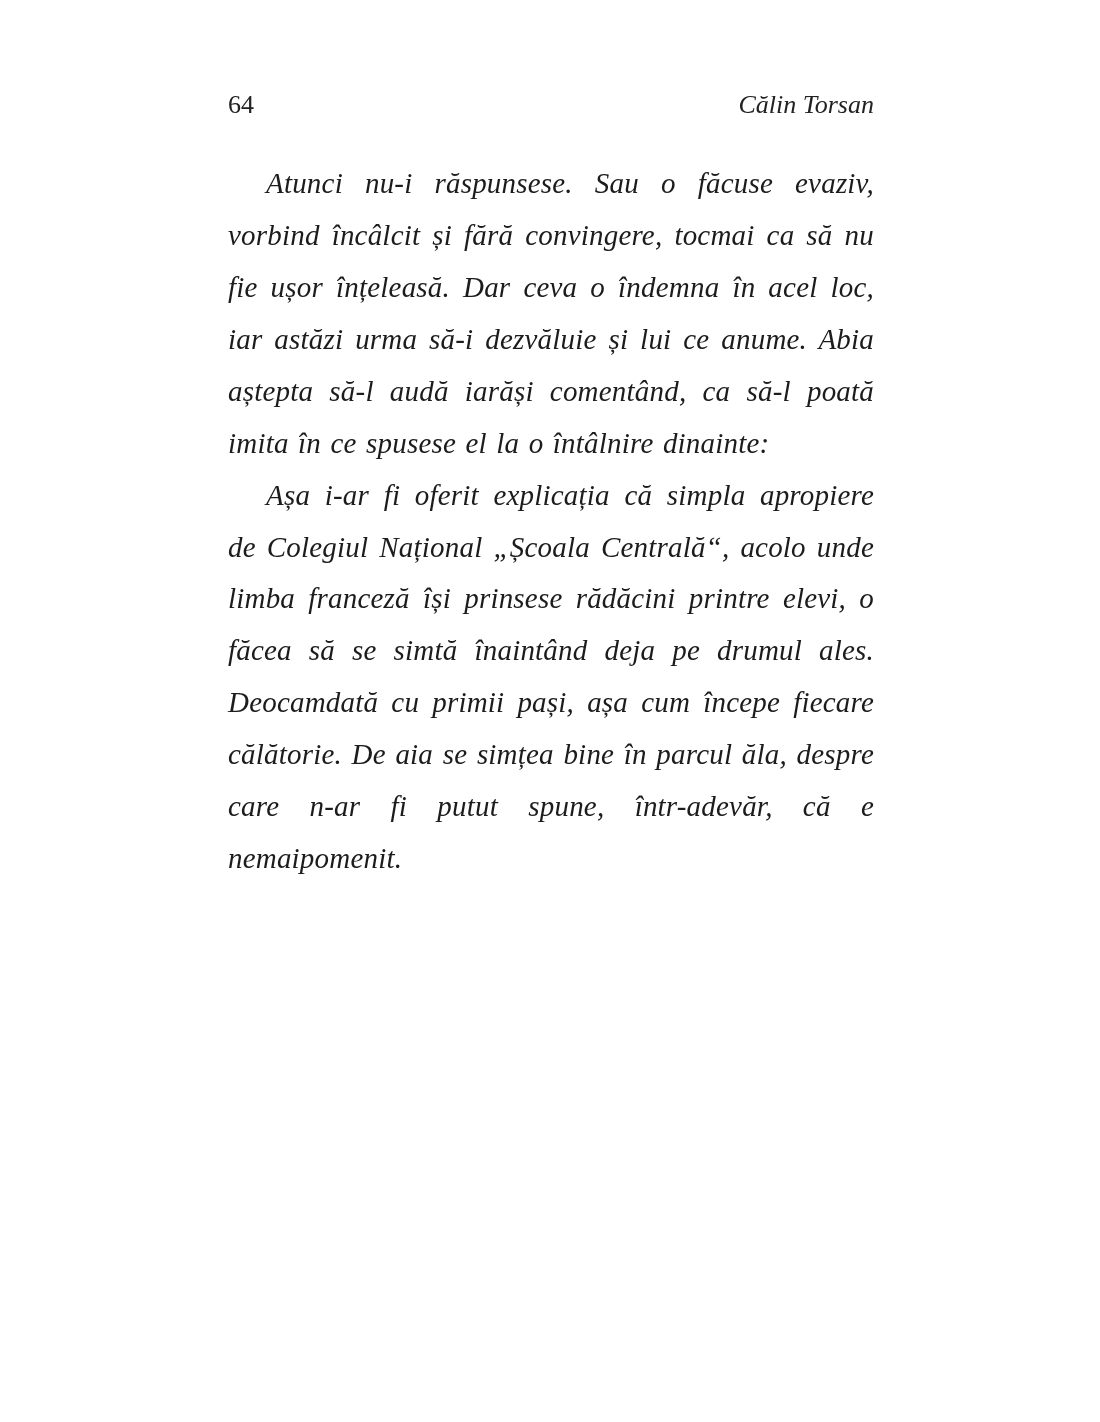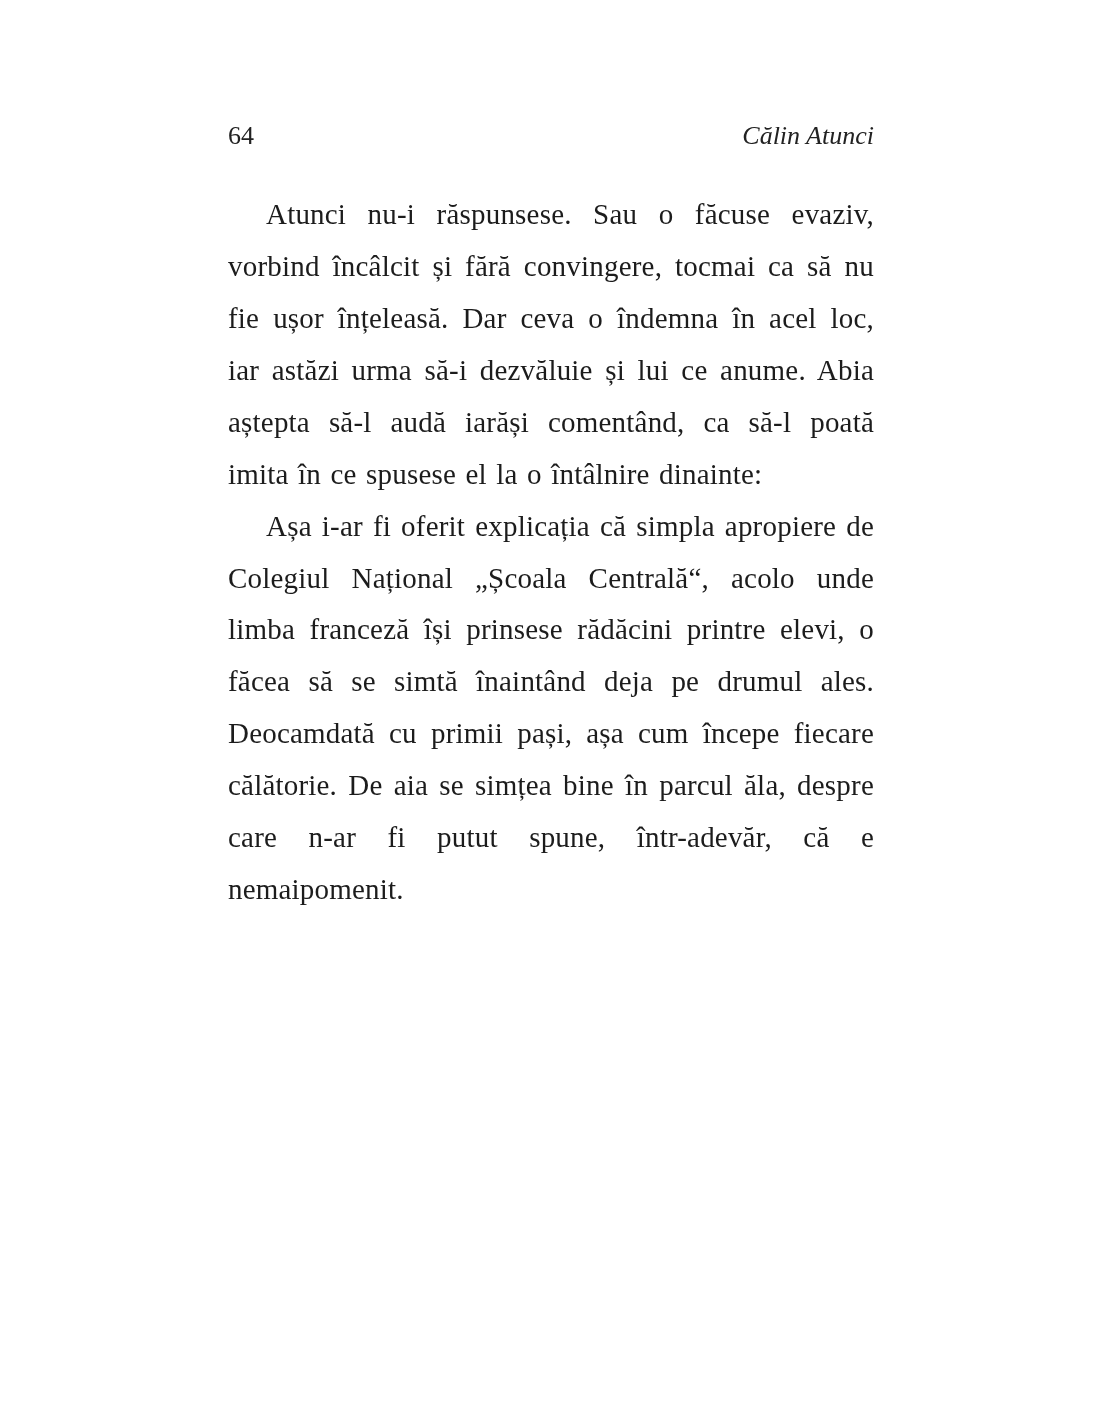--- a/index.html
+++ b/index.html
@@ -13,21 +13,21 @@
       height: 1422px;
       background: #ffffff;
       color: #1c1c1c;
       font-family: "Liberation Serif", "DejaVu Serif", serif;
       overflow: hidden;
       box-sizing: border-box;
     }
     .content {
       position: absolute;
       left: 228px;
-      top: 120px;
+      top: 89px;
       width: 646px;
     }
     .page-header {
       display: flex;
       justify-content: space-between;
       align-items: baseline;
       font-size: 26px;
       line-height: 1.2;
       margin-bottom: 38px;
       color: #222222;
@@ -40,31 +40,32 @@
     }
     .body-text p {
       margin: 0;
       font-size: 29px;
       line-height: 1.79;
       text-align: justify;
       text-indent: 38px;
       letter-spacing: 0.2px;
       word-spacing: 2px;
       color: #1c1c1c;
+      font-style: italic;
     }
   </style>
 </head>
 <body>
 
 <div class="page">
   <div class="content">
 
     <div class="page-header">
       <span class="page-number">64</span>
-      <span class="author-name">Călin Atunci</span>
+      <span class="author-name">Călin Torsan</span>
     </div>
 
     <div class="body-text">
       <p>Atunci nu-i răspunsese. Sau o făcuse evaziv, vorbind încâlcit și fără convingere, tocmai ca să nu fie ușor înțeleasă. Dar ceva o îndemna în acel loc, iar astăzi urma să-i dezvăluie și lui ce anume. Abia aștepta să-l audă iarăși comentând, ca să-l poată imita în ce spusese el la o întâlnire dinainte:</p>
       <p>Așa i-ar fi oferit explicația că simpla apropiere de Colegiul Național „Școala Centrală“, acolo unde limba franceză își prinsese rădăcini printre elevi, o făcea să se simtă înaintând deja pe drumul ales. Deocamdată cu primii pași, așa cum începe fiecare călătorie. De aia se simțea bine în parcul ăla, despre care n-ar fi putut spune, într-adevăr, că e nemaipomenit.</p>
     </div>
 
   </div>
 </div>
 

